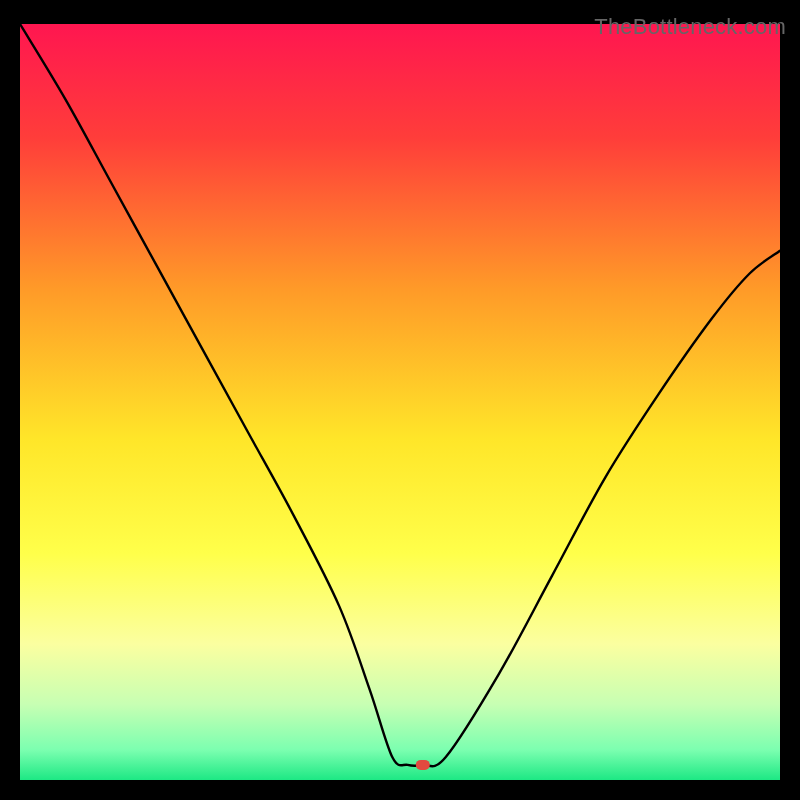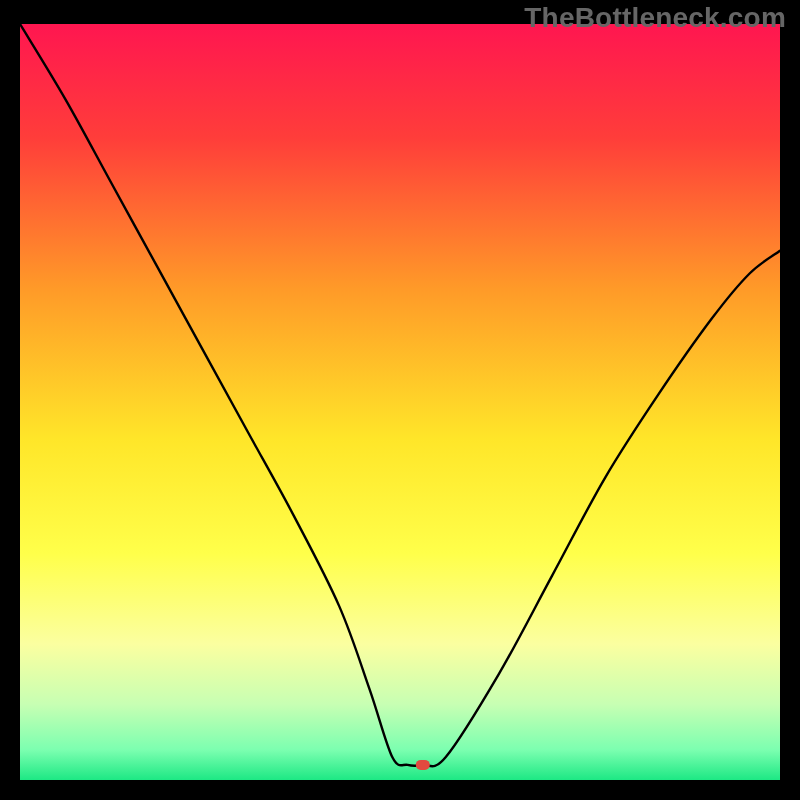--- a/index.html
+++ b/index.html
@@ -11,25 +11,25 @@
     overflow: hidden;
   }
   .frame {
     position: relative;
     width: 800px;
     height: 800px;
     background: #000;
   }
   .watermark {
     position: absolute;
-    top: 2px;
+    top: 14px;
     right: 14px;
     font-family: Arial, Helvetica, sans-serif;
-    font-size: 28px;
-    font-weight: bold;
+    font-size: 22px;
+    font-weight: normal;
     color: #666666;
     letter-spacing: 0.2px;
     z-index: 10;
   }
   svg.plot {
     position: absolute;
     left: 20px;
     top: 24px;
     width: 760px;
     height: 756px;

